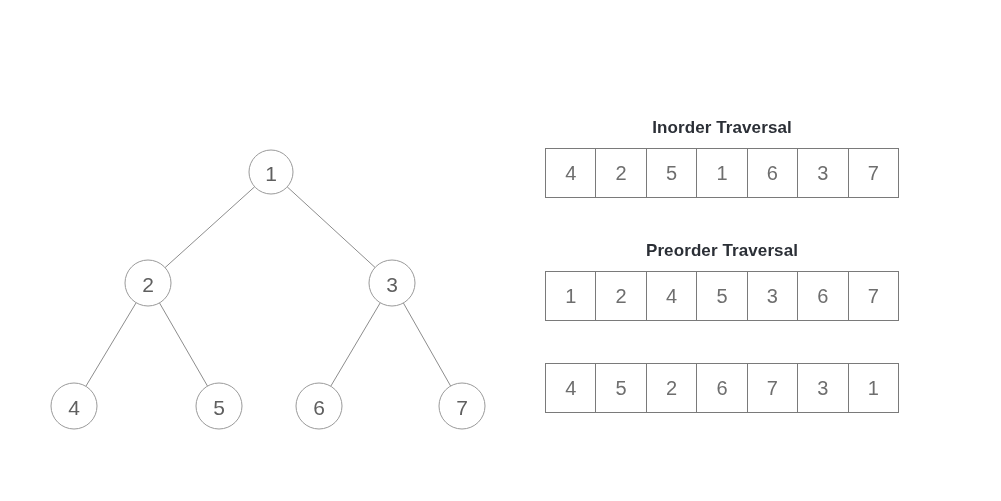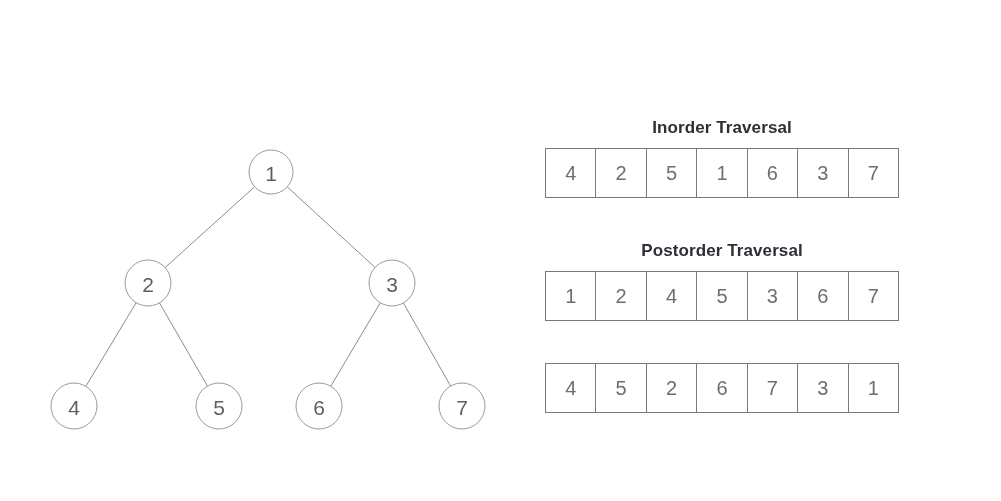--- a/index.html
+++ b/index.html
@@ -155,21 +155,21 @@
           <div class="traversal-cell">4</div>
           <div class="traversal-cell">2</div>
           <div class="traversal-cell">5</div>
           <div class="traversal-cell">1</div>
           <div class="traversal-cell">6</div>
           <div class="traversal-cell">3</div>
           <div class="traversal-cell">7</div>
         </div>
       </div>
       <div class="traversal-block" style="top: 241px;">
-        <div class="traversal-title">Postorder Traversal</div>
+        <div class="traversal-title">Preorder Traversal</div>
         <div class="traversal-row">
           <div class="traversal-cell">1</div>
           <div class="traversal-cell">2</div>
           <div class="traversal-cell">4</div>
           <div class="traversal-cell">5</div>
           <div class="traversal-cell">3</div>
           <div class="traversal-cell">6</div>
           <div class="traversal-cell">7</div>
         </div>
       </div>

